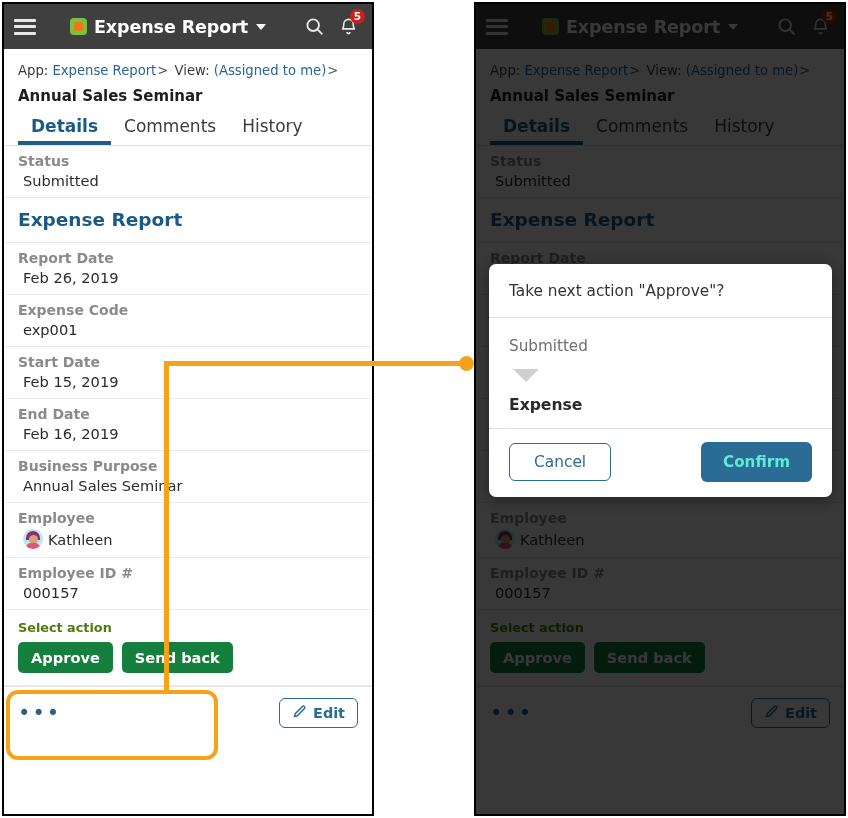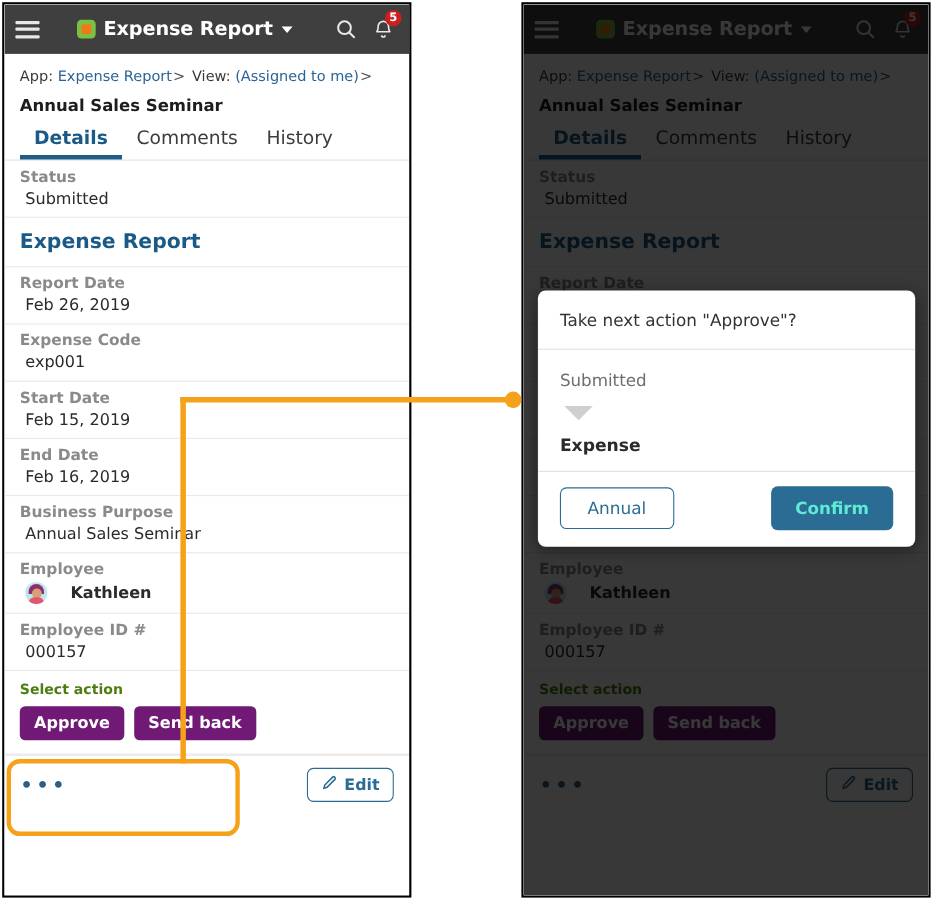--- a/index.html
+++ b/index.html
@@ -181,21 +181,21 @@
     color: #2b2b2b;
     padding-left: 5px;
   }
   .section-head {
     border-bottom: 1px solid #e9e9e9;
     padding: 11px 14px 12px 14px;
     font-size: 18.5px;
     font-weight: bold;
     color: #1b5a87;
   }
-  .emp-row { display: flex; align-items: center; gap: 21px; padding-left: 5px; font-weight: bold; }
+  .emp-row { display: flex; align-items: center; gap: 5px; padding-left: 5px; }
   .avatar {
     width: 20px; height: 20px;
     border-radius: 50%;
     background: #bfe6f0;
     position: relative;
     overflow: hidden;
     flex: 0 0 auto;
   }
   .avatar .hair {
     position: absolute; left: 3px; top: 2px;
@@ -219,21 +219,21 @@
   
   .action-block { padding: 10px 14px 12px 14px; border-bottom: 1px solid #e9e9e9; }
   .action-label {
     font-size: 12.8px;
     font-weight: bold;
     color: #4d7c0f;
     margin-bottom: 7px;
   }
   .action-btns { display: flex; gap: 9px; }
   .btn-primary {
-    background: #701a75;
+    background: #15803d;
     color: #ffffff;
     font-size: 14.6px;
     font-weight: bold;
     border: none;
     border-radius: 5px;
     padding: 7px 13px;
     cursor: pointer;
     font-family: inherit;
     white-space: nowrap;
   }
@@ -618,21 +618,21 @@
       <div class="dim"></div>
 
       <div class="modal">
         <div class="modal-head">Take next action "Approve"?</div>
         <div class="modal-body">
           <div class="modal-curval">Submitted</div>
           <div class="modal-arrow"></div>
           <div class="modal-nextval">Expense</div>
         </div>
         <div class="modal-foot">
-          <button class="btn-cancel">Annual</button>
+          <button class="btn-cancel">Cancel</button>
           <button class="btn-confirm">Confirm</button>
         </div>
       </div>
 
     </div>
   </div>
 
   <div class="anno" id="anno-box"></div>
   <div class="anno" id="anno-vline"></div>
   <div class="anno" id="anno-hline"></div>

